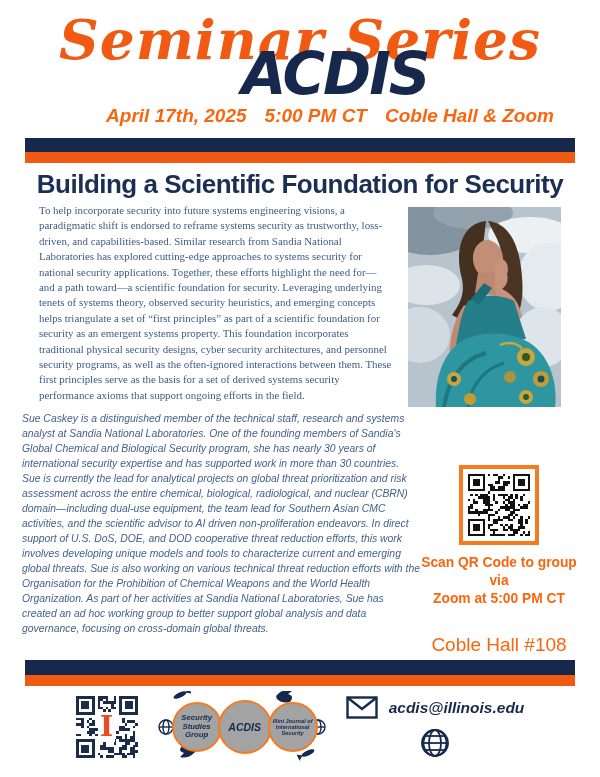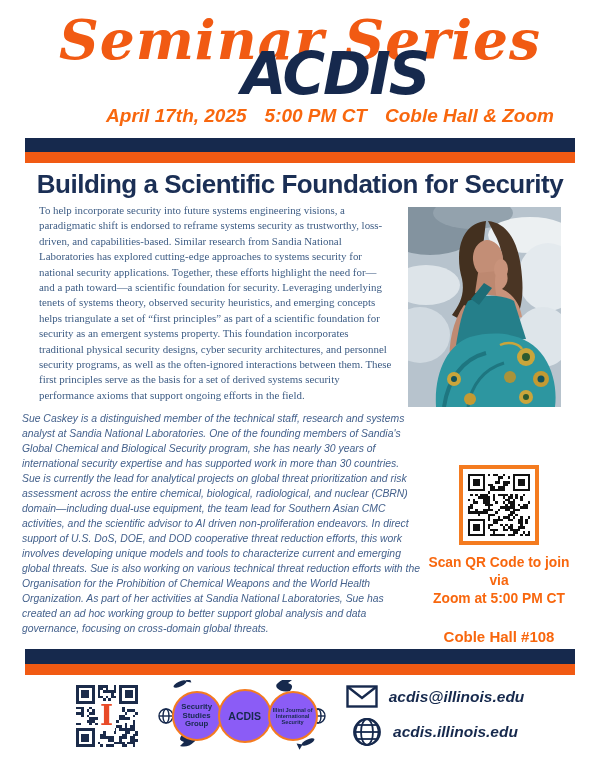--- a/index.html
+++ b/index.html
@@ -57,39 +57,39 @@
   }
   .zoom-col{width:158px;flex:none;text-align:center;}
   .qr-frame{
     width:62px;height:62px;margin:54px auto 0;
     border:4px solid #F47B20;background:#fff;padding:5px;position:relative;
   }
   .scan-text{
     margin:9px 0 0;font-weight:bold;font-size:13.8px;line-height:18px;color:#F8670E;
   }
   .scan-text span{display:block;}
-  .room-text{margin:20px 0 0;font-weight:bold;font-size:15px;color:#F8670E;}
+  .room-text{margin:26px 0 0;font-weight:normal;font-size:19px;color:#F8670E;}
   
   .footer-row{
     height:74px;display:flex;align-items:center;justify-content:center;
     gap:20px;padding-top:4px;
   }
   .footer-qr{width:62px;height:62px;position:relative;flex:none;}
   .qr-i{position:absolute;inset:0;display:flex;align-items:center;justify-content:center;}
   .qr-i span{
     background:#fff;padding:0 2px;
     font-family:"DejaVu Serif",serif;font-weight:bold;
     color:#E84A27;font-size:28px;line-height:30px;
   }
   .logo-strip{position:relative;width:168px;height:72px;flex:none;}
   .logo-decor{position:absolute;inset:0;}
   .logo-circle{
     position:absolute;top:11px;border:2px solid #F47B20;border-radius:50%;
-    background:#8b5cf6;display:flex;align-items:center;justify-content:center;
-    text-align:center;color:#16294D;font-weight:bold;
+    background:#a3a3a3;display:flex;align-items:center;justify-content:center;
+    text-align:center;color:#16294D;font-weight:bold;font-style:italic;
   }
   .circle-ssg{left:14px;width:46px;height:46px;font-size:7.8px;line-height:8.6px;}
   .circle-acdis{left:60px;width:50px;height:50px;top:9px;font-size:10.5px;}
   .circle-ijois{left:110px;width:46px;height:46px;font-size:5.6px;line-height:6.2px;}
   .contact-col{display:flex;flex-direction:column;gap:9px;}
   .contact-row{display:flex;align-items:center;gap:11px;justify-content:center;}
   .contact-row .txt{
     font-family:"Liberation Sans",sans-serif;font-style:italic;font-weight:bold;
     font-size:15.5px;color:#16294D;
   }
@@ -353,21 +353,21 @@
             <rect x="2" y="2" width="3" height="3"></rect>
             <rect x="18" y="0" width="7" height="7"></rect>
             <rect x="19" y="1" width="5" height="5" fill="#fff"></rect>
             <rect x="20" y="2" width="3" height="3"></rect>
             <rect x="0" y="18" width="7" height="7"></rect>
             <rect x="1" y="19" width="5" height="5" fill="#fff"></rect>
             <rect x="2" y="20" width="3" height="3"></rect>
           </svg></div>
     </div>
     <div class="scan-text">
-      <span>Scan QR Code to join via</span>
+      <span>Scan QR Code to group via</span>
       <span>Zoom at 5:00 PM CT</span>
     </div>
     <div class="room-text">Coble Hall #108</div>
   </div>
 </div>
 
 <div class="bars-footer">
   <div class="navy"></div>
   <div class="orange"></div>
 </div>
@@ -557,16 +557,15 @@
       <svg width="30" height="30" viewBox="0 0 30 30">
         <g stroke="#16294D" stroke-width="1.8" fill="none">
           <circle cx="15" cy="15" r="13"></circle>
           <ellipse cx="15" cy="15" rx="6" ry="13"></ellipse>
           <ellipse cx="15" cy="15" rx="11.5" ry="13"></ellipse>
           <line x1="2" y1="15" x2="28" y2="15"></line>
           <line x1="4" y1="8" x2="26" y2="8"></line>
           <line x1="4" y1="22" x2="26" y2="22"></line>
         </g>
       </svg>
-      <span class="txt">acdis.illinois.edu</span>
     </div>
   </div>
 </div>
 
 </body></html>

